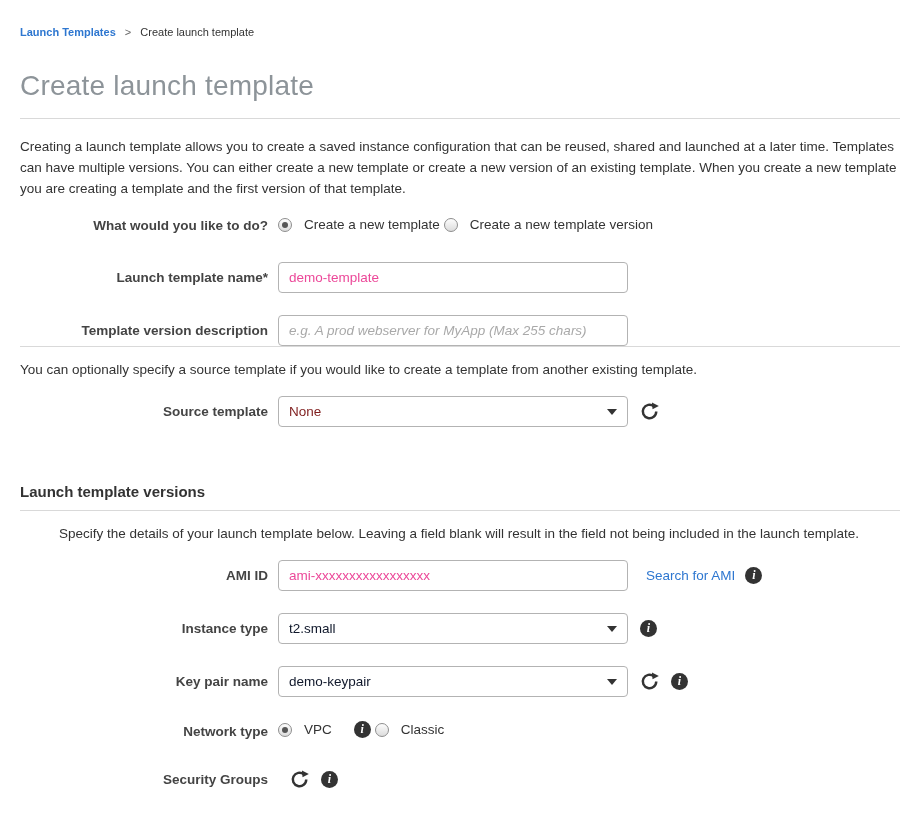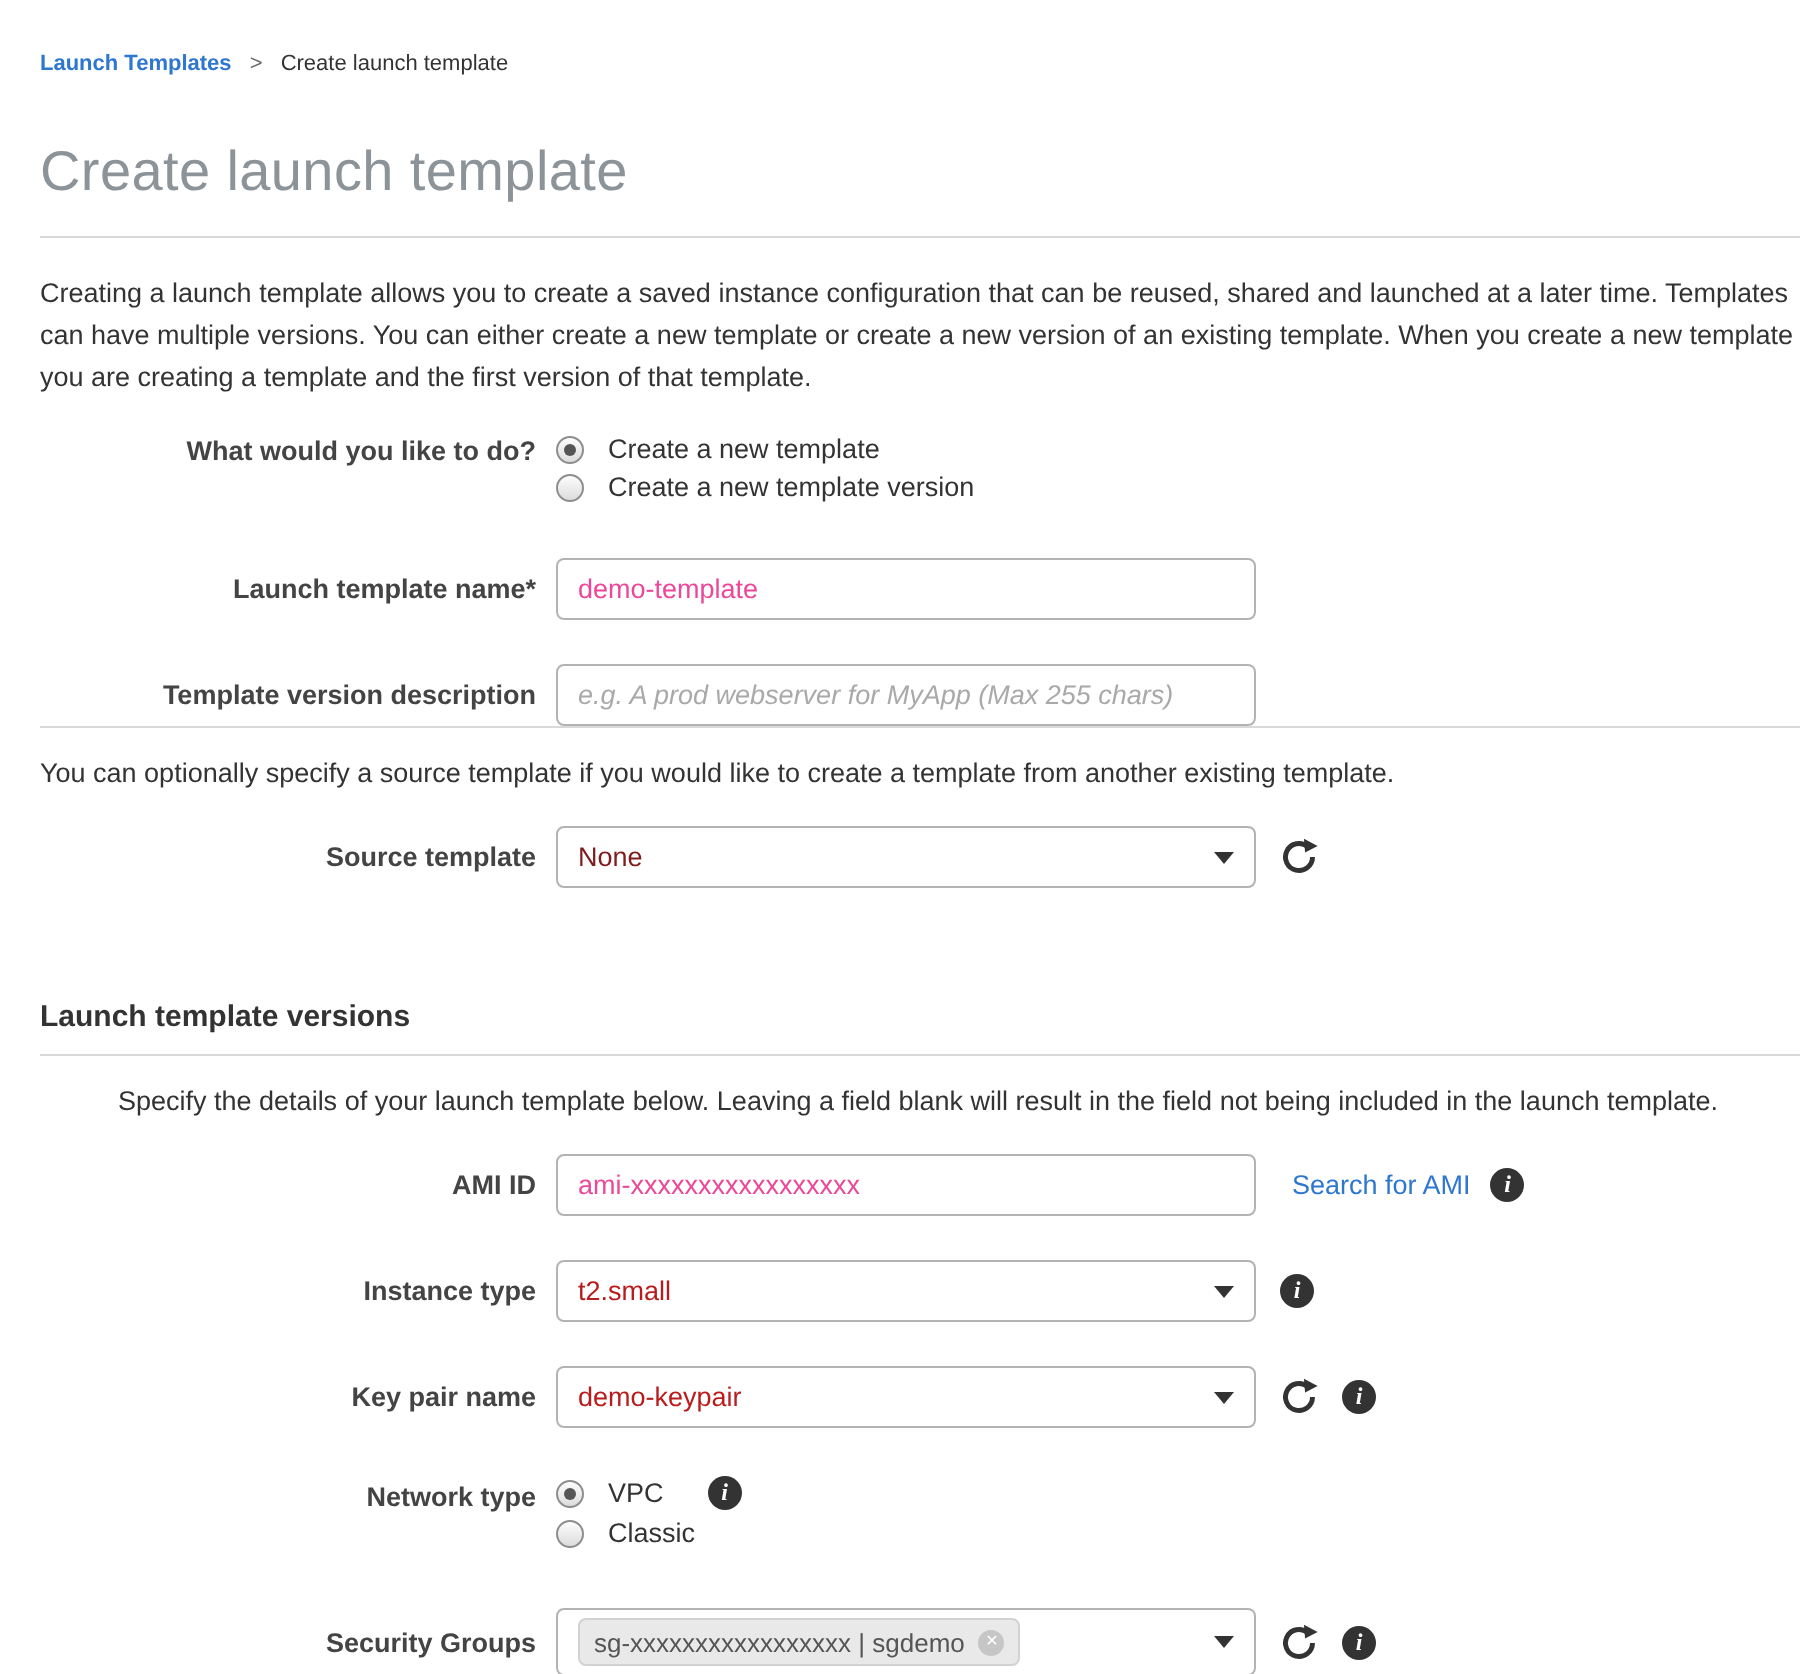--- a/index.html
+++ b/index.html
@@ -34,21 +34,21 @@
   
   .form-row { display: flex; align-items: center; margin-top: 22px; }
   .form-row.top-align { align-items: flex-start; }
   .form-label {
     width: 258px; min-width: 258px; text-align: right;
     font-weight: bold; color: #444; padding-right: 10px; line-height: 17px;
   }
   .controls { display: flex; align-items: center; }
 
   
-  .radio-group { display: flex; flex-direction: column; gap: 4px; }
+  .radio-group { display: flex; flex-direction: row; gap: 4px; }
   .radio-option { display: flex; align-items: center; cursor: pointer; }
   .radio {
     width: 14px; height: 14px; border-radius: 50%;
     border: 1px solid #8e8e8e;
     background: linear-gradient(#fdfdfd, #dcdcdc);
     position: relative; flex: 0 0 auto;
   }
   .radio.selected::after {
     content: ""; position: absolute; left: 3px; top: 3px;
     width: 6px; height: 6px; border-radius: 50%; background: #555;
@@ -65,21 +65,21 @@
   }
   .text-input::placeholder { color: #a9a9a9; font-style: italic; }
 
   
   .select {
     width: 350px; height: 31px;
     border: 1px solid #b3b3b3; border-radius: 4px;
     background: #fff; display: flex; align-items: center;
     padding: 0 10px; cursor: pointer; position: relative;
   }
-  .select .select-value { color: #b91c1c; flex: 1 1 auto; overflow: hidden; white-space: nowrap; }
+  .select .select-value { color: #0f172a; flex: 1 1 auto; overflow: hidden; white-space: nowrap; }
   .select .select-value.placeholder { color: #7f1d1d; }
   .caret {
     width: 0; height: 0; flex: 0 0 auto;
     border-left: 5px solid transparent; border-right: 5px solid transparent;
     border-top: 6px solid #333; margin-left: 8px;
   }
   .select.tall { height: 34px; }
 
   
   .chip {
@@ -232,28 +232,20 @@
       <div class="radio-option">
         <span class="radio"></span>
         <span class="radio-label">Classic</span>
       </div>
     </div>
   </div>
 
   <div class="form-row" style="margin-top:30px;">
     <div class="form-label">Security Groups</div>
     <div class="controls">
-      <div class="select tall">
-        <span class="chip">
-          <span>sg-xxxxxxxxxxxxxxxxx | sgdemo</span>
-          <span class="chip-x"></span>
-        </span>
-        <span class="select-value"></span>
-        <span class="caret"></span>
-      </div>
       <span class="refresh-btn">
         <svg width="19" height="19" viewBox="0 0 20 20" aria-hidden="true">
           <path d="M14.6 4.6 A 7.1 7.1 0 1 0 17.1 10" fill="none" stroke="#333" stroke-width="2.6"></path>
           <polygon points="12.6,0.4 19.8,4.2 13.2,7.6" fill="#333"></polygon>
         </svg>
       </span>
       <span class="info-icon"></span>
     </div>
   </div>
 

